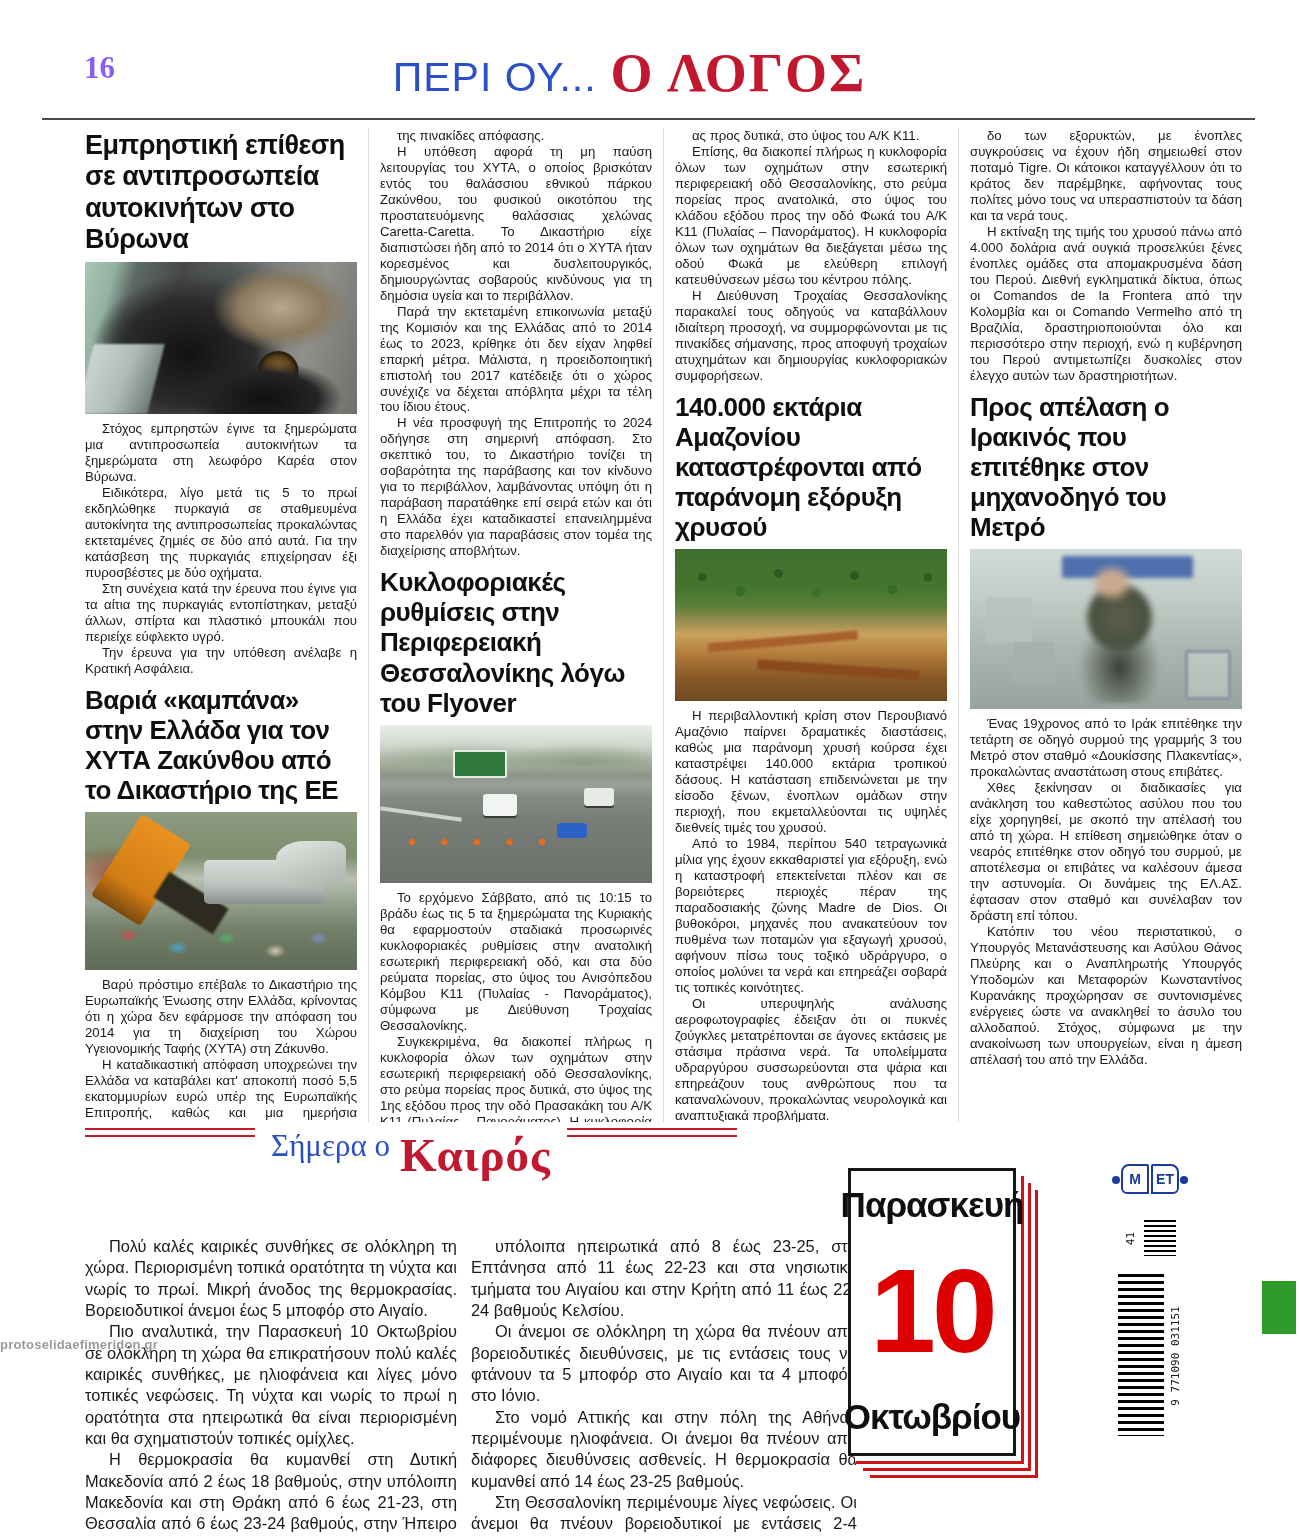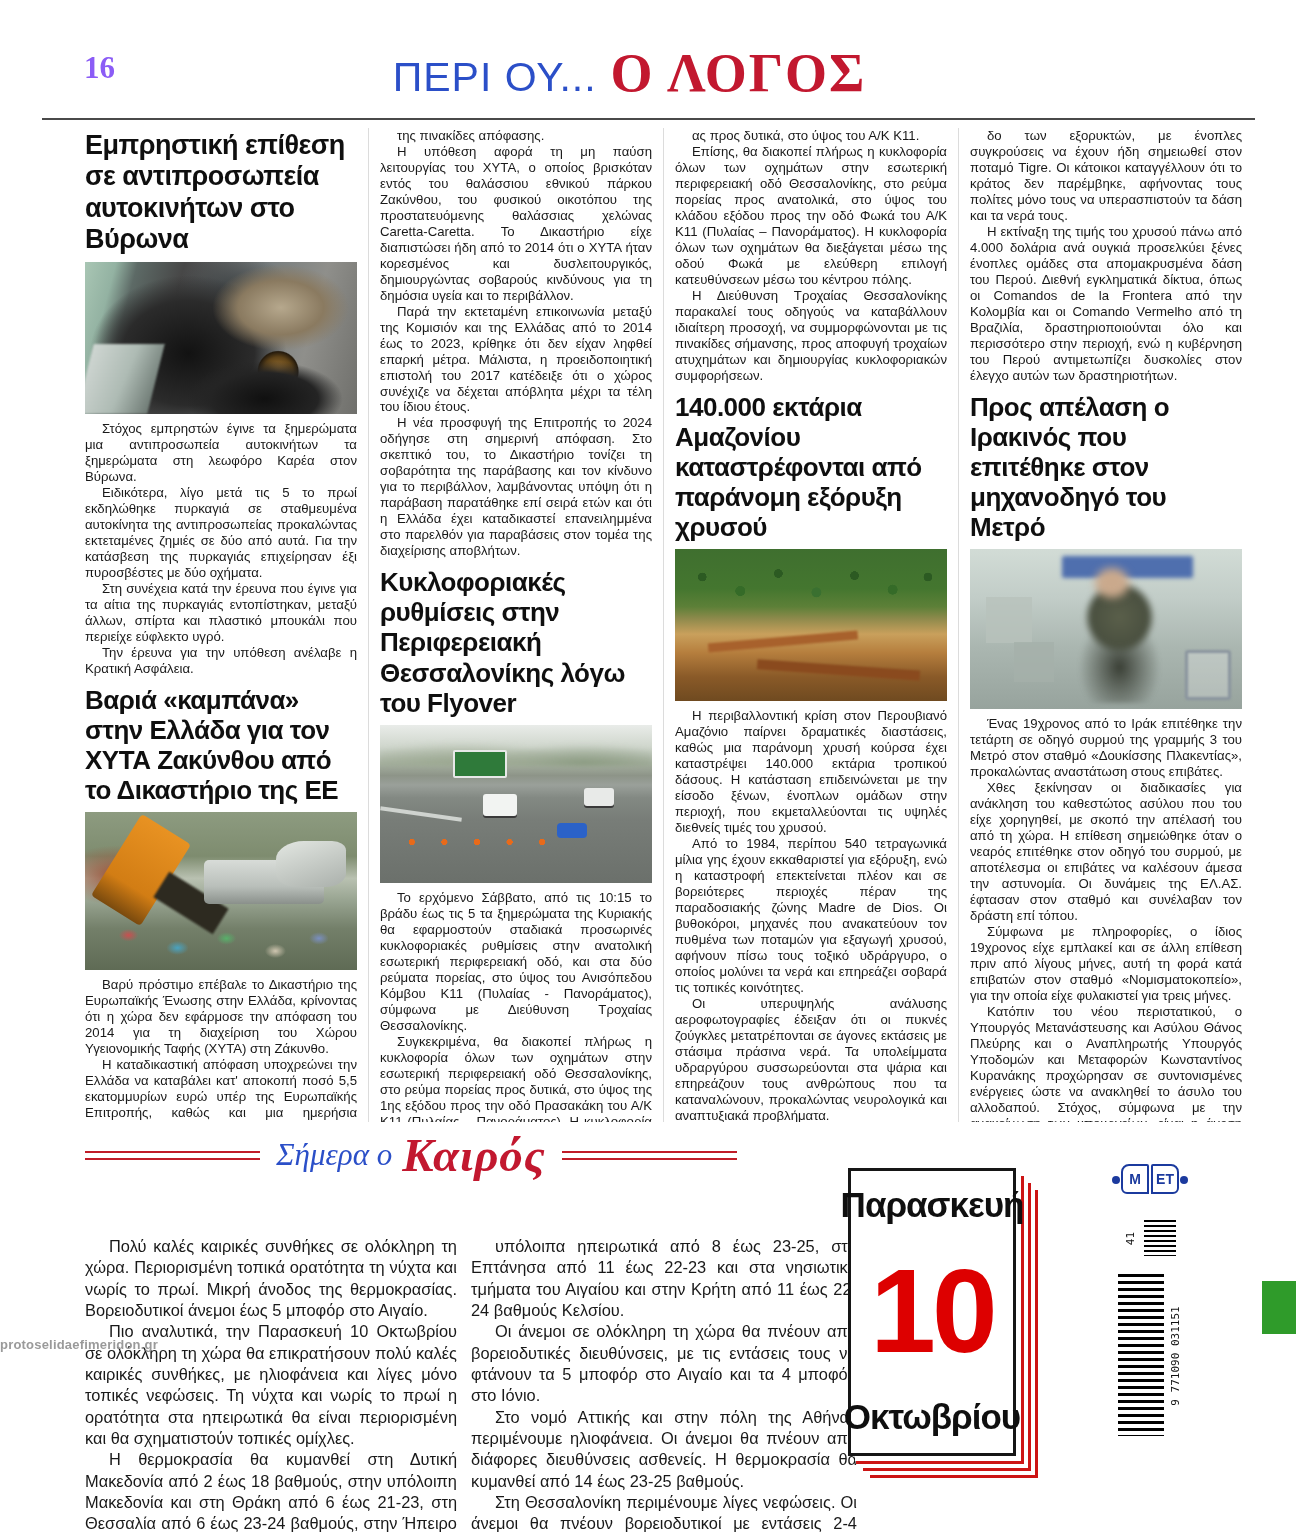--- a/index.html
+++ b/index.html
@@ -90,21 +90,21 @@
   .ph-metro .sign{position:absolute;left:34%;top:4%;width:48%;height:14%;background:#4f6fae;filter:blur(2px);border-radius:2px;}
   .ph-metro .figure{position:absolute;left:38%;top:22%;width:34%;height:74%;background:
     radial-gradient(50% 40% at 50% 28%, #5a5f4a 0%, #4a5040 60%, rgba(0,0,0,0) 78%),
     radial-gradient(55% 55% at 50% 70%, #3a3f35 0%, rgba(0,0,0,0) 80%);filter:blur(2px);}
   .ph-metro .head{position:absolute;left:46%;top:12%;width:34px;height:30px;background:#caa98c;border-radius:50%;filter:blur(4px);}
   .ph-metro .pix1{position:absolute;left:6%;top:30%;width:46px;height:46px;background:#b8c2bc;opacity:.8;}
   .ph-metro .pix2{position:absolute;left:16%;top:58%;width:40px;height:40px;background:#a5b0aa;opacity:.8;}
   .ph-metro .cart{position:absolute;right:4%;bottom:6%;width:40px;height:44px;border:3px solid #8a949e;border-radius:3px;background:rgba(255,255,255,.25);filter:blur(1px);}
 
   
-  .wx-head{position:absolute;left:85px;top:1128px;width:652px;display:flex;align-items:center;font-style:italic;}
+  .wx-head{position:absolute;left:85px;top:1128px;width:652px;display:flex;}
   .dline{flex:1;height:5px;border-top:2px solid var(--rule-red);border-bottom:2px solid var(--rule-red);}
   .wx-kicker{font-family:"Liberation Serif",serif;font-size:31px;color:var(--kicker-blue);margin:0 10px 0 16px;white-space:nowrap;}
   .wx-title{font-family:"Liberation Serif",serif;font-size:47px;font-weight:bold;color:var(--masthead-red);margin-right:16px;white-space:nowrap;letter-spacing:1px;}
   .wx-cols{position:absolute;left:85px;top:1236px;width:772px;height:300px;display:flex;gap:14px;overflow:hidden;}
   .wx-col{font-size:16.4px;line-height:1.3;text-align:justify;}
   .wx-col.a{flex:0 0 372px;}
   .wx-col.b{flex:0 0 386px;}
   .wx-col p{margin:0;text-indent:24px;}
 
   
@@ -228,21 +228,20 @@
         <i class="sign"></i>
         <i class="figure"></i>
         <i class="head"></i>
         <i class="pix1"></i>
         <i class="pix2"></i>
         <i class="cart"></i>
       </div>
       <div class="body">
           <p>Ένας 19χρονος από το Ιράκ επιτέθηκε την τετάρτη σε οδηγό συρμού της γραμμής 3 του Μετρό στον σταθμό «Δουκίσσης Πλακεντίας», προκαλώντας αναστάτωση στους επιβάτες.</p>
           <p>Χθες ξεκίνησαν οι διαδικασίες για ανάκληση του καθεστώτος ασύλου που του είχε χορηγηθεί, με σκοπό την απέλασή του από τη χώρα. Η επίθεση σημειώθηκε όταν ο νεαρός επιτέθηκε στον οδηγό του συρμού, με αποτέλεσμα οι επιβάτες να καλέσουν άμεσα την αστυνομία. Οι δυνάμεις της ΕΛ.ΑΣ. έφτασαν στον σταθμό και συνέλαβαν τον δράστη επί τόπου.</p>
-          <p>Σύμφωνα με πληροφορίες, ο ίδιος 19χρονος είχε εμπλακεί και σε άλλη επίθεση πριν από λίγους μήνες, αυτή τη φορά κατά επιβατών στον σταθμό «Νομισματοκοπείο», για την οποία είχε φυλακιστεί για τρεις μήνες.</p>
           <p>Κατόπιν του νέου περιστατικού, ο Υπουργός Μετανάστευσης και Ασύλου Θάνος Πλεύρης και ο Αναπληρωτής Υπουργός Υποδομών και Μεταφορών Κωνσταντίνος Κυρανάκης προχώρησαν σε συντονισμένες ενέργειες ώστε να ανακληθεί το άσυλο του αλλοδαπού. Στόχος, σύμφωνα με την ανακοίνωση των υπουργείων, είναι η άμεση απέλασή του από την Ελλάδα.</p>
         </div>
     </div>
 
   </div>
 
   <div class="wx-head">
     <span class="dline"></span>
     <span class="wx-kicker">Σήμερα ο</span>
     <span class="wx-title">Καιρός</span>

